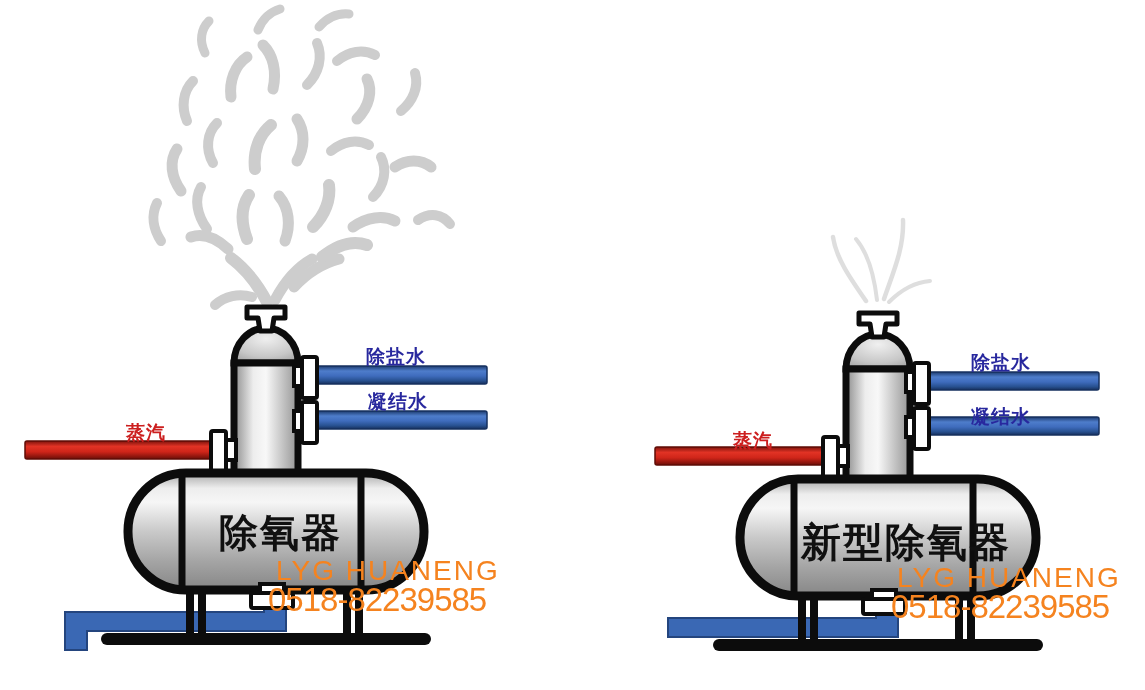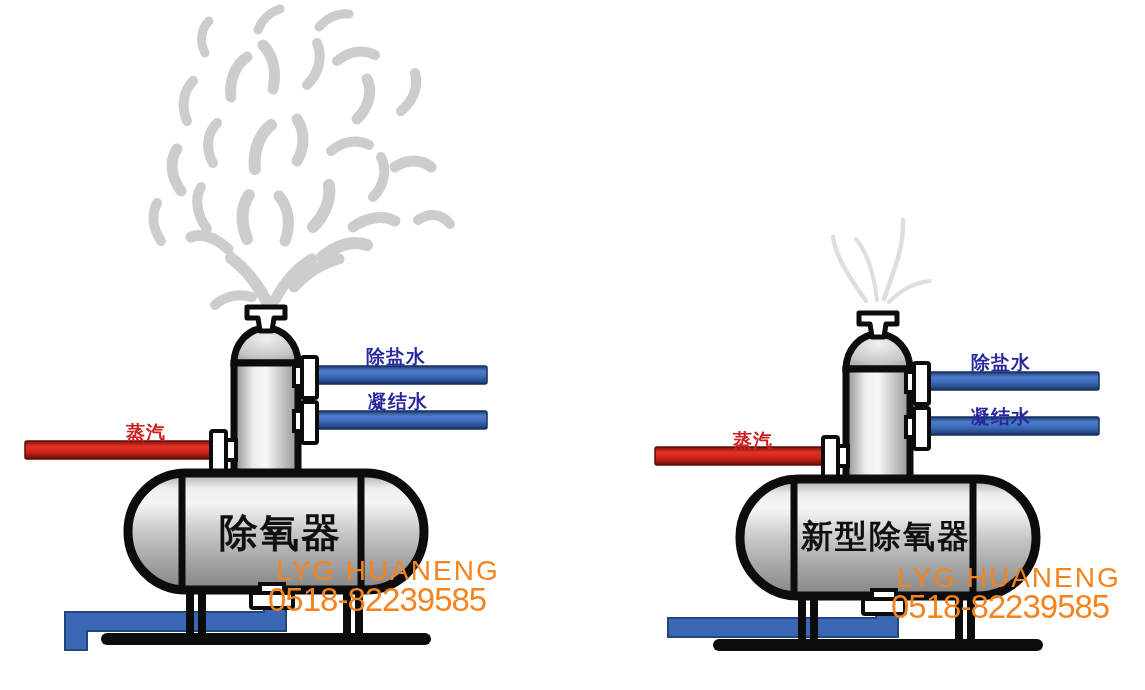--- a/index.html
+++ b/index.html
@@ -173,17 +173,17 @@
   <div class="plabel" style="left:366px;top:344px">除盐水</div>
   <div class="plabel" style="left:368px;top:389px">凝结水</div>
   <div class="plabel red" style="left:126px;top:420px">蒸汽</div>
   <div class="vlabel" style="left:219px;top:506px;font-size:39px">除氧器</div>
   <div class="wm l1" style="left:276px;top:549px">LYG HUANENG</div>
   <div class="wm l2" style="left:268px;top:581px">0518-82239585</div>
 
   <div class="plabel" style="left:971px;top:350px">除盐水</div>
   <div class="plabel" style="left:971px;top:404px">凝结水</div>
   <div class="plabel red" style="left:733px;top:428px">蒸汽</div>
-  <div class="vlabel" style="left:801px;top:515px;font-size:32px">新型除氧器</div>
+  <div class="vlabel" style="left:801px;top:515px;font-size:40px">新型除氧器</div>
   <div class="wm l1" style="left:897px;top:556px">LYG HUANENG</div>
   <div class="wm l2" style="left:891px;top:588px">0518-82239585</div>
 
 </div>
 
 </body></html>

